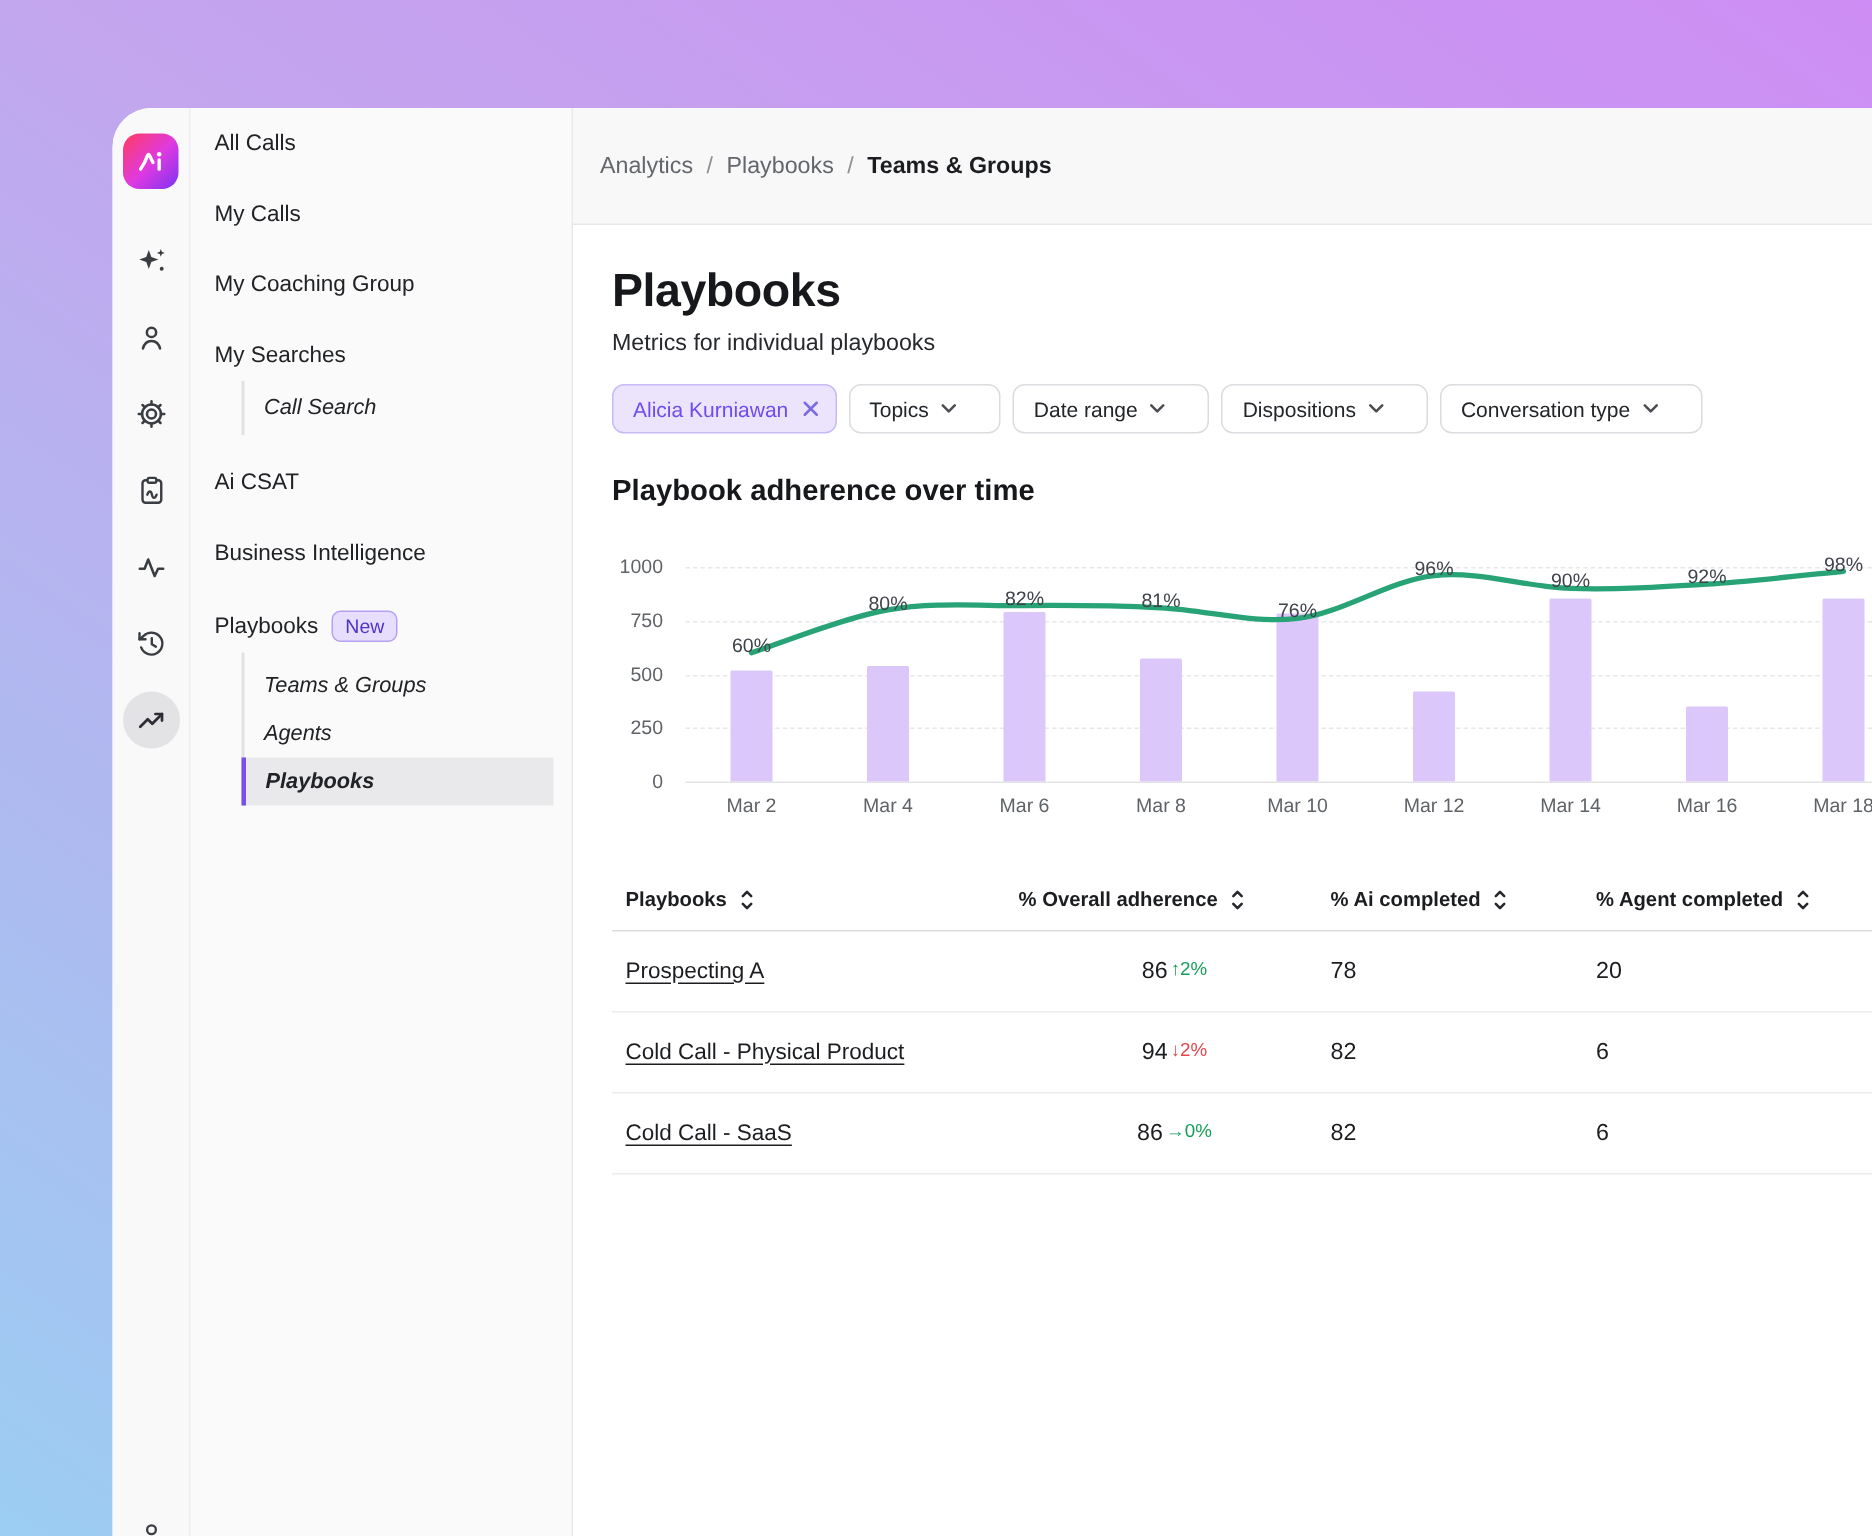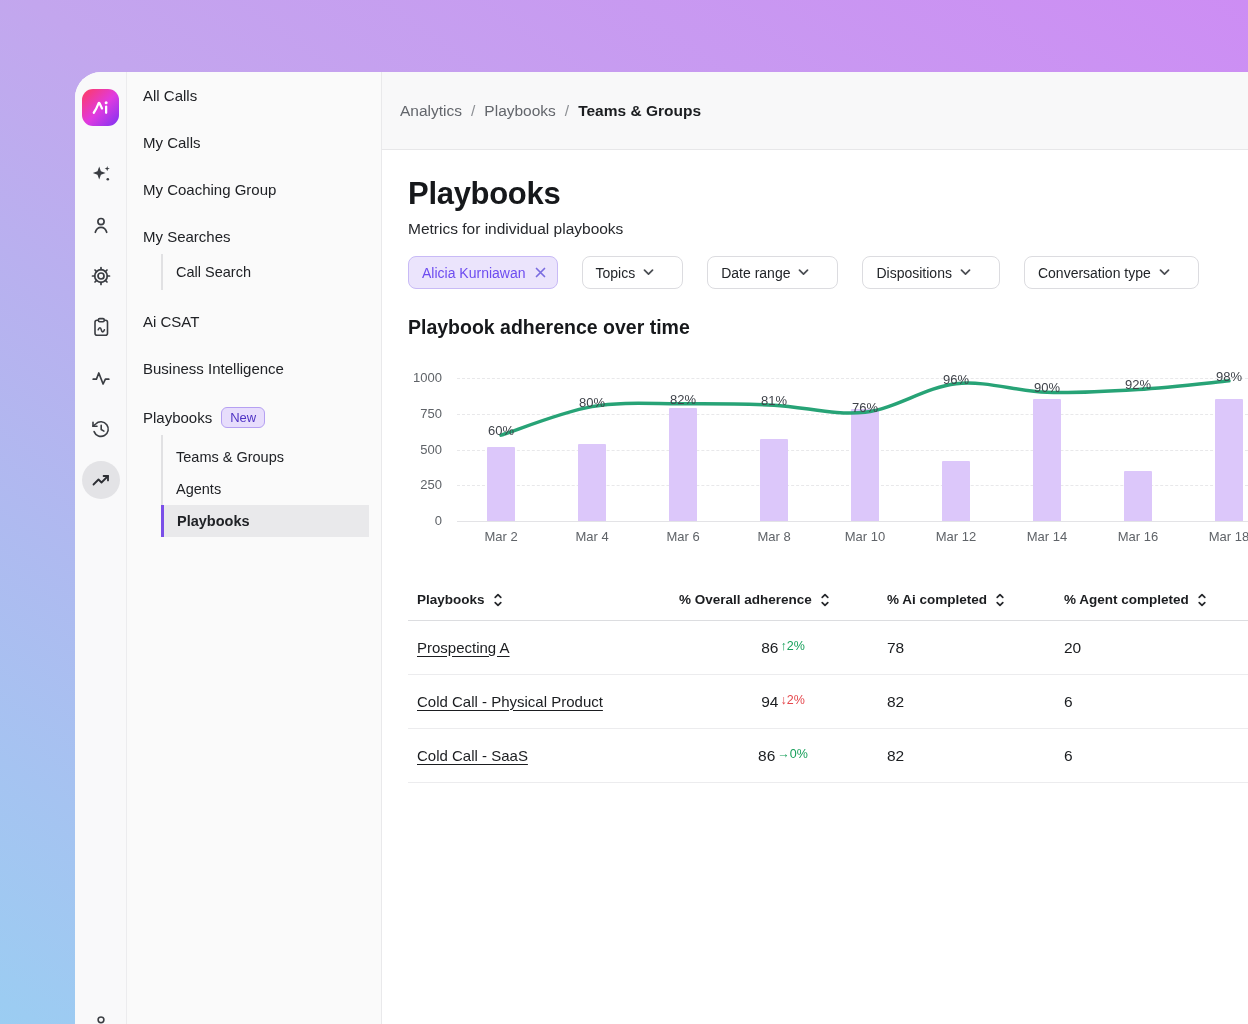--- a/index.html
+++ b/index.html
@@ -39,41 +39,41 @@
     width:100%; height:37px; background:#fff; border:1.5px solid #33363b; border-radius:10px;
     display:flex; align-items:center; justify-content:space-between; padding:0 12px 0 14px;
     font-family:inherit; font-size:15px; font-weight:500; color:#16181b; cursor:pointer;
   }
   .side-nav { padding:0 12px 0 13px; font-size:15px; color:#202226; }
   .nav-item { padding:15px 0 15px 3px; cursor:pointer; display:flex; align-items:center; }
   .badge {
     margin-left:9px; font-size:13px; font-weight:500; color:#4f33c4;
     background:#e7ddfc; border:1px solid #b5a0f2; border-radius:6px; padding:2px 8px;
   }
-  .sub-list { margin:-6px 0 8px 21px; border-left:2px solid #e1e1e3; padding:2px 0; }
+  .sub-list { margin:-6px 0 8px 21px; border-left:2px solid #e1e1e3; padding:2px 0;font-style:italic; }
   .sub-list.pb { margin:-8px 0 0 21px; padding:6px 0 0 0; }
   .sub-item { font-size:14.5px; color:#202226; padding:8px 0 8px 13px; cursor:pointer; }
   .sub-list.pb .sub-item { padding:8px 0 8px 13px; }
   .sub-item.selected {
     background:#e9e9eb; font-weight:700; margin-left:-2px;
     border-left:3px solid #7a4fe8; padding-left:12px;
   }
   
   .main { flex:1; min-width:0; display:flex; flex-direction:column; }
   .topbar {
     height:78px; flex:0 0 78px; background:#f8f8f9; border-bottom:1px solid #e7e7e9;
     display:flex; align-items:center; padding-left:18px; font-size:15.5px;
   }
   .crumb { color:#63666c; cursor:pointer; }
   .crumb.current { color:#1b1d20; font-weight:700; cursor:default; }
   .crumb-sep { color:#8d9095; margin:0 9px; }
   .content { flex:1; background:#fff; padding:26px 0 0 26px; position:relative; overflow:hidden; }
   h1.page-title { font-size:31px; font-weight:700; color:#16181b; letter-spacing:-0.3px; margin-bottom:7px; }
   .page-subtitle { font-size:15.5px; color:#26282c; line-height:19px; margin-bottom:18px; }
-  .chips { display:flex; gap:24px; margin-bottom:27px; }
+  .chips { display:flex; gap:8px; margin-bottom:27px; }
   .chip {
     height:33px; border-radius:8px; display:flex; align-items:center; font-size:14px; cursor:pointer;
   }
   .chip.active { background:#ebe4fc; border:1px solid #c8baf6; color:#6d4cf0; padding:0 11px 0 13px; gap:9px; }
   .chip.dd { background:#fff; border:1px solid #dcdce0; color:#222529; padding:0 28px 0 13px; gap:8px; }
   h2.section-title { font-size:19.5px; font-weight:700; color:#16181b; }
   
   .chart { position:relative; height:218px; margin-top:6px; }
   .tick { position:absolute; left:0; width:34px; text-align:right; font-size:13px; color:#5f6368; }
   .gridline { position:absolute; left:49px; right:0; height:0; border-top:1px dashed #e8e8ea; }

